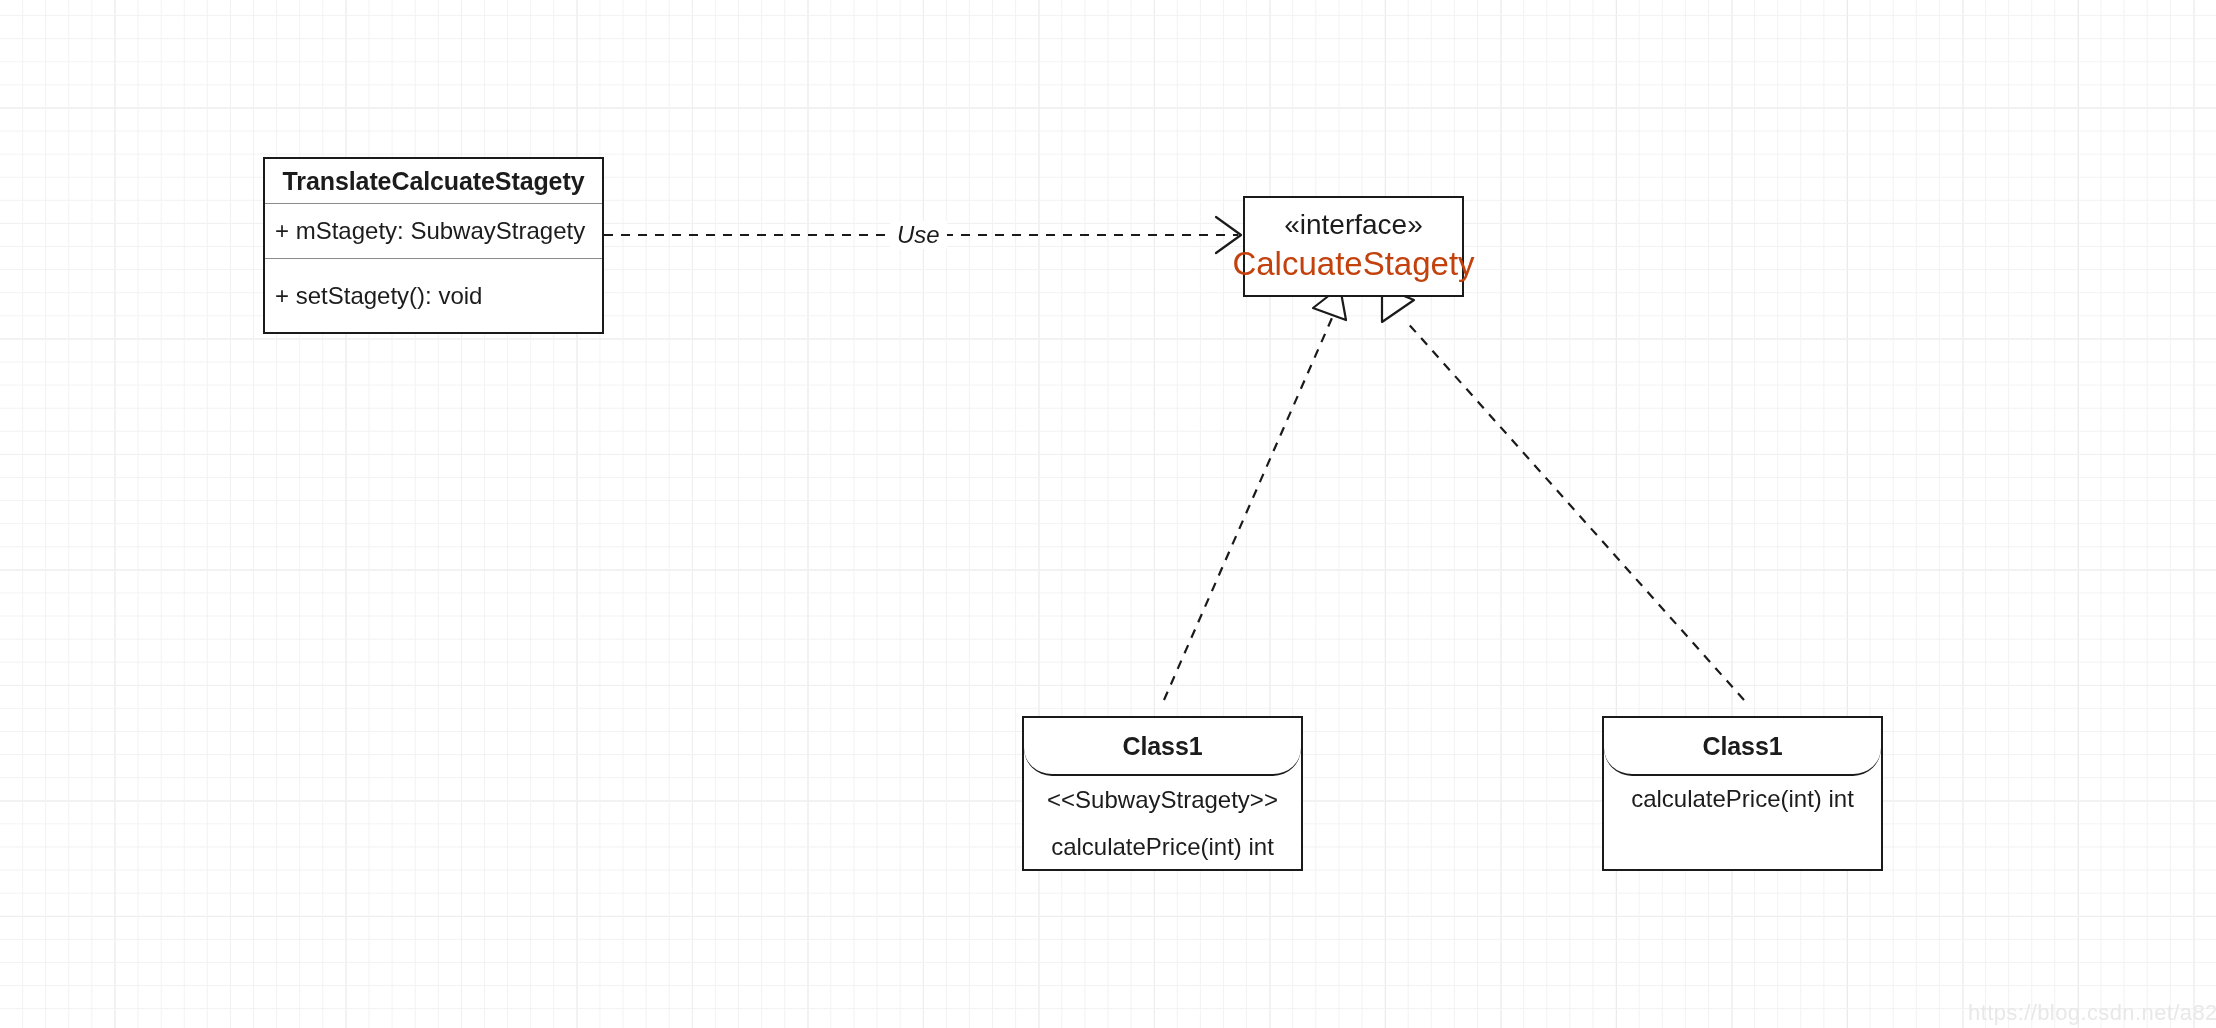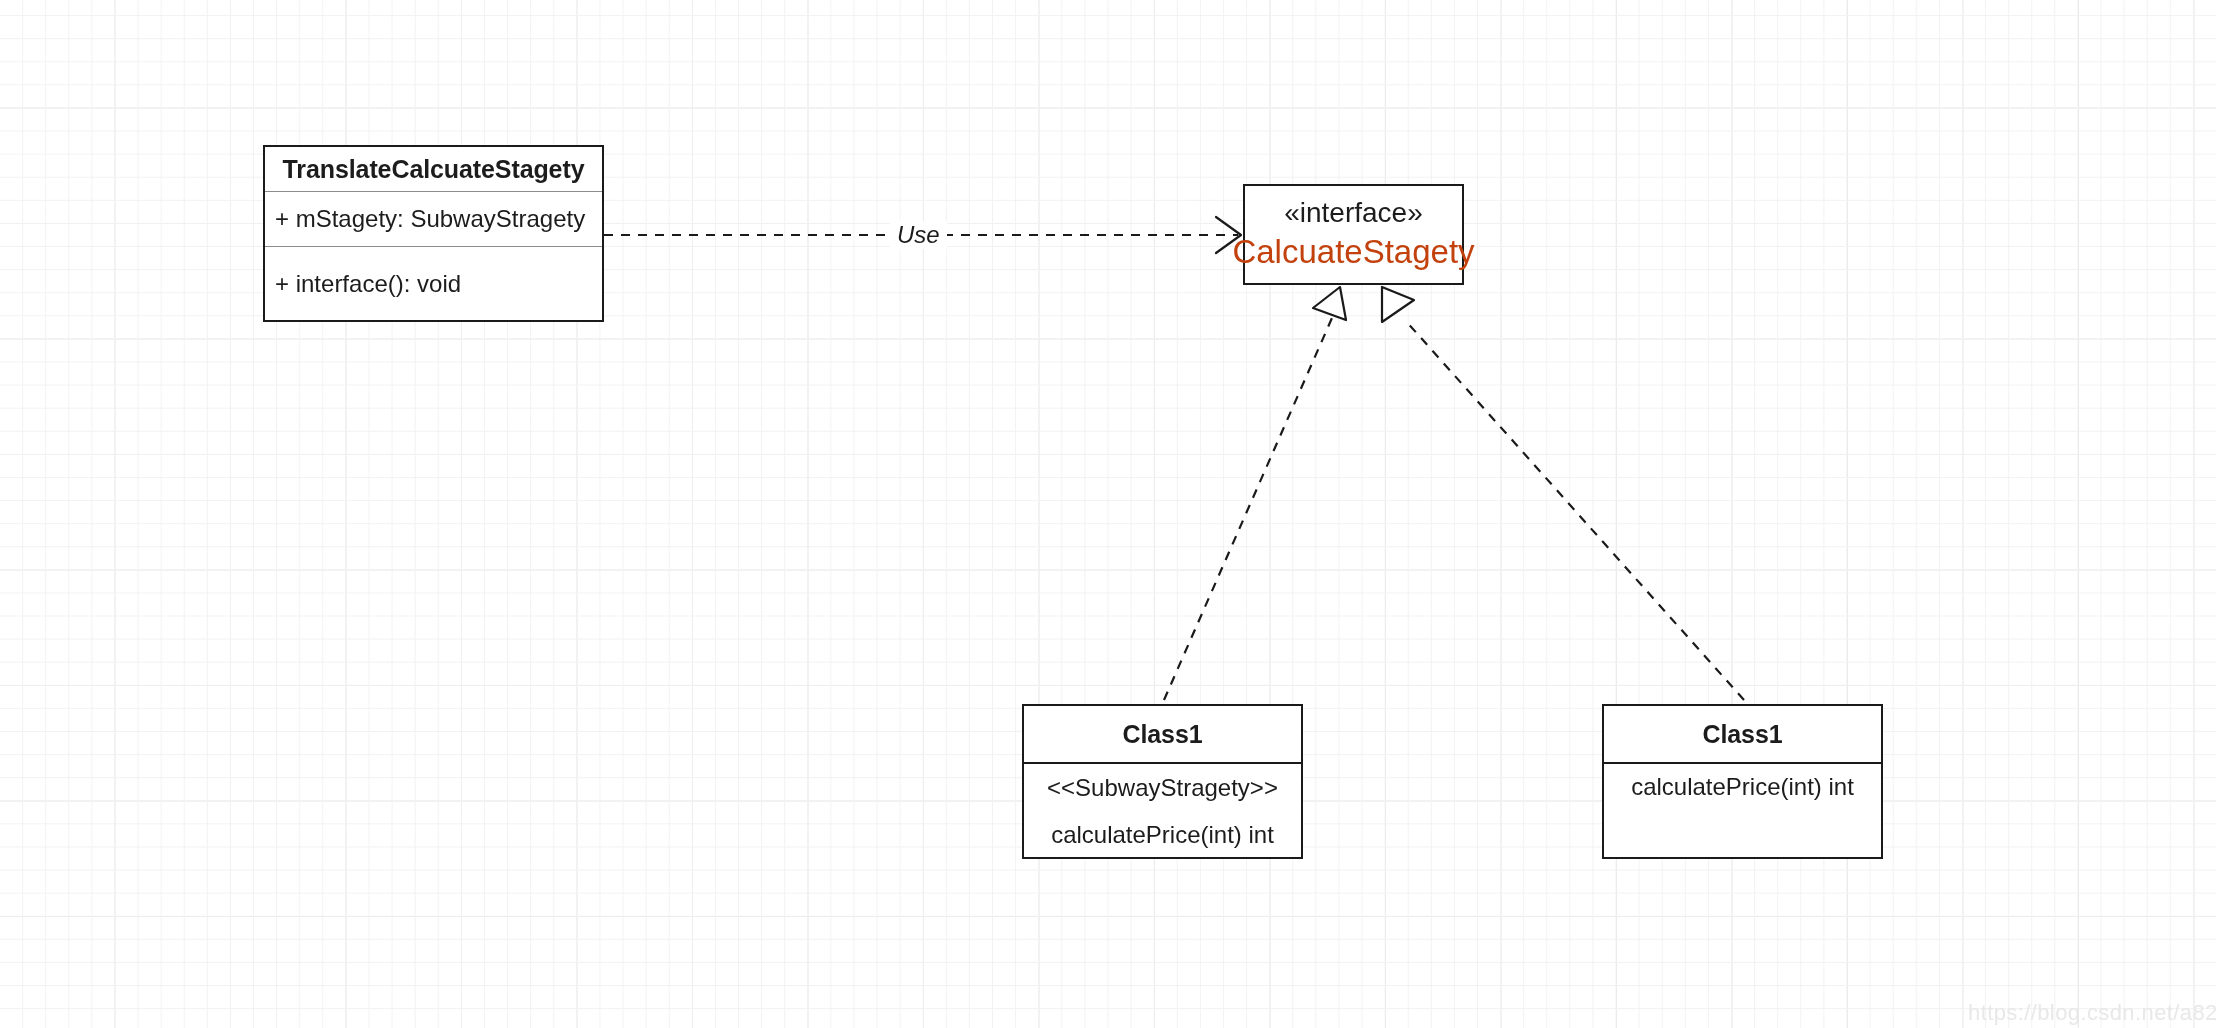--- a/index.html
+++ b/index.html
@@ -38,35 +38,36 @@
     height: 1028px;
   }
 
   
   .uml-box {
     position: absolute;
     box-sizing: border-box;
     background: #ffffff;
     border: 2px solid #1a1a1a;
     z-index: 3;
+    margin-top: 12px;
   }
   .uml-row {
     box-sizing: border-box;
     display: flex;
     align-items: center;
     color: #1c1c1c;
     white-space: nowrap;
   }
   .uml-title {
     justify-content: center;
     font-weight: bold;
     font-size: 25px;
     letter-spacing: -0.1px;
   }
-  .uml-sep-strong { border-bottom: 2px solid #1a1a1a; }
+  .uml-sep-strong { border-bottom: 2px solid #1a1a1a; border-radius: 28px; }
   .uml-sep-light  { border-bottom: 1.5px solid #8c8c8c; }
 
   .uml-attr {
     justify-content: flex-start;
     padding-left: 10px;
     font-size: 24px;
   }
   .uml-center {
     justify-content: center;
     font-size: 24px;
@@ -125,21 +126,21 @@
     
     <line x1="1744" y1="700" x2="1405" y2="320" stroke="#1a1a1a" stroke-width="2.2" stroke-dasharray="9 8"></line>
     <polygon points="1382,287 1382,322 1414,300" fill="#ffffff" stroke="#1a1a1a" stroke-width="2.2" stroke-linejoin="round"></polygon>
   </svg>
 
   <div class="edge-label" style="left: 890px; top: 221px; font-style: italic;">Use</div>
 
   <div class="uml-box" style="left: 263px; top: 145px; width: 341px; height: 177px;">
     <div class="uml-row uml-title uml-sep-light" style="height: 45px;">TranslateCalcuateStagety</div>
     <div class="uml-row uml-attr uml-sep-light" style="height: 55px;">+ mStagety: SubwayStragety</div>
-    <div class="uml-row uml-attr" style="height: 73px;">+ interface(): void</div>
+    <div class="uml-row uml-attr" style="height: 73px;">+ setStagety(): void</div>
   </div>
 
   <div class="uml-box" style="left: 1243px; top: 184px; width: 221px; height: 101px;">
     <div class="iface-inner">
       <div class="iface-stereo">«interface»</div>
       <div class="iface-name">CalcuateStagety</div>
     </div>
   </div>
 
   <div class="uml-box" style="left: 1022px; top: 704px; width: 281px; height: 155px;">

